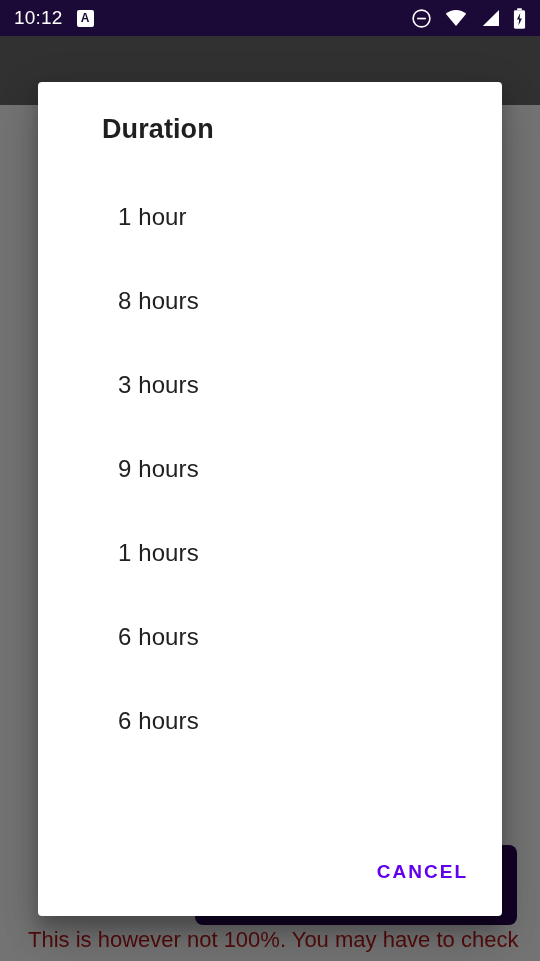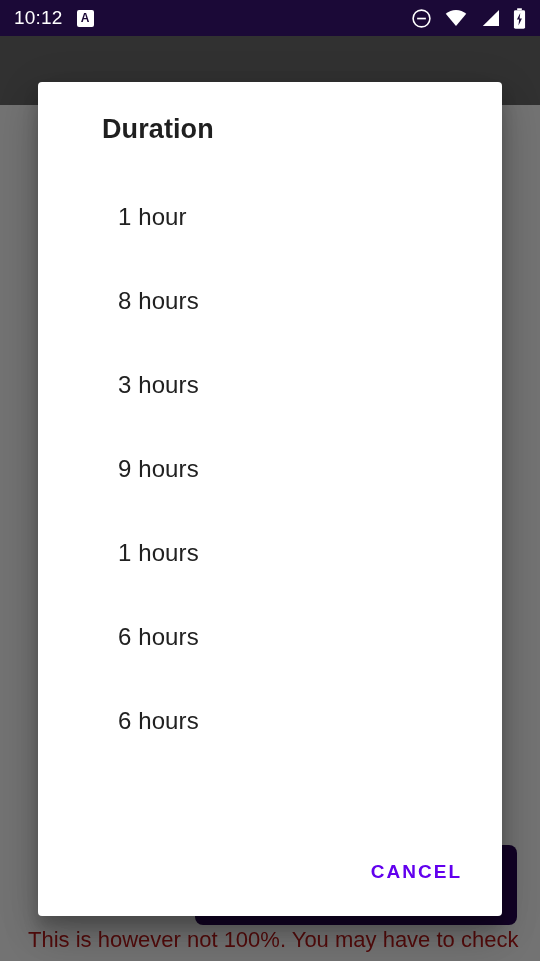--- a/index.html
+++ b/index.html
@@ -135,21 +135,21 @@
     display:flex; align-items:center;
     padding:0 36px;
     font-size:24px;
     color:#212121;
     letter-spacing:.1px;
     cursor:pointer;
   }
   #dialog-actions {
     height:80px;
     display:flex; align-items:center; justify-content:flex-end;
-    padding:0 26px 8px 0;
+    padding:0 20px 8px 0;
   }
   #cancel-button {
     background:none; border:none;
     color:#6200ee;
     font-family:"Liberation Sans", sans-serif;
     font-size:19px;
     font-weight:700;
     letter-spacing:2.0px;
     padding:10px 14px;
     cursor:pointer;

